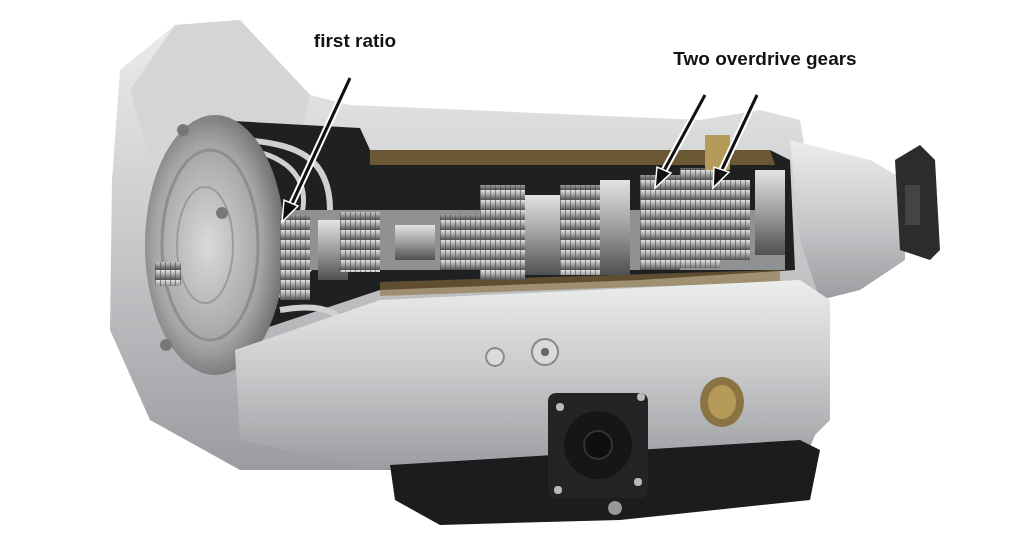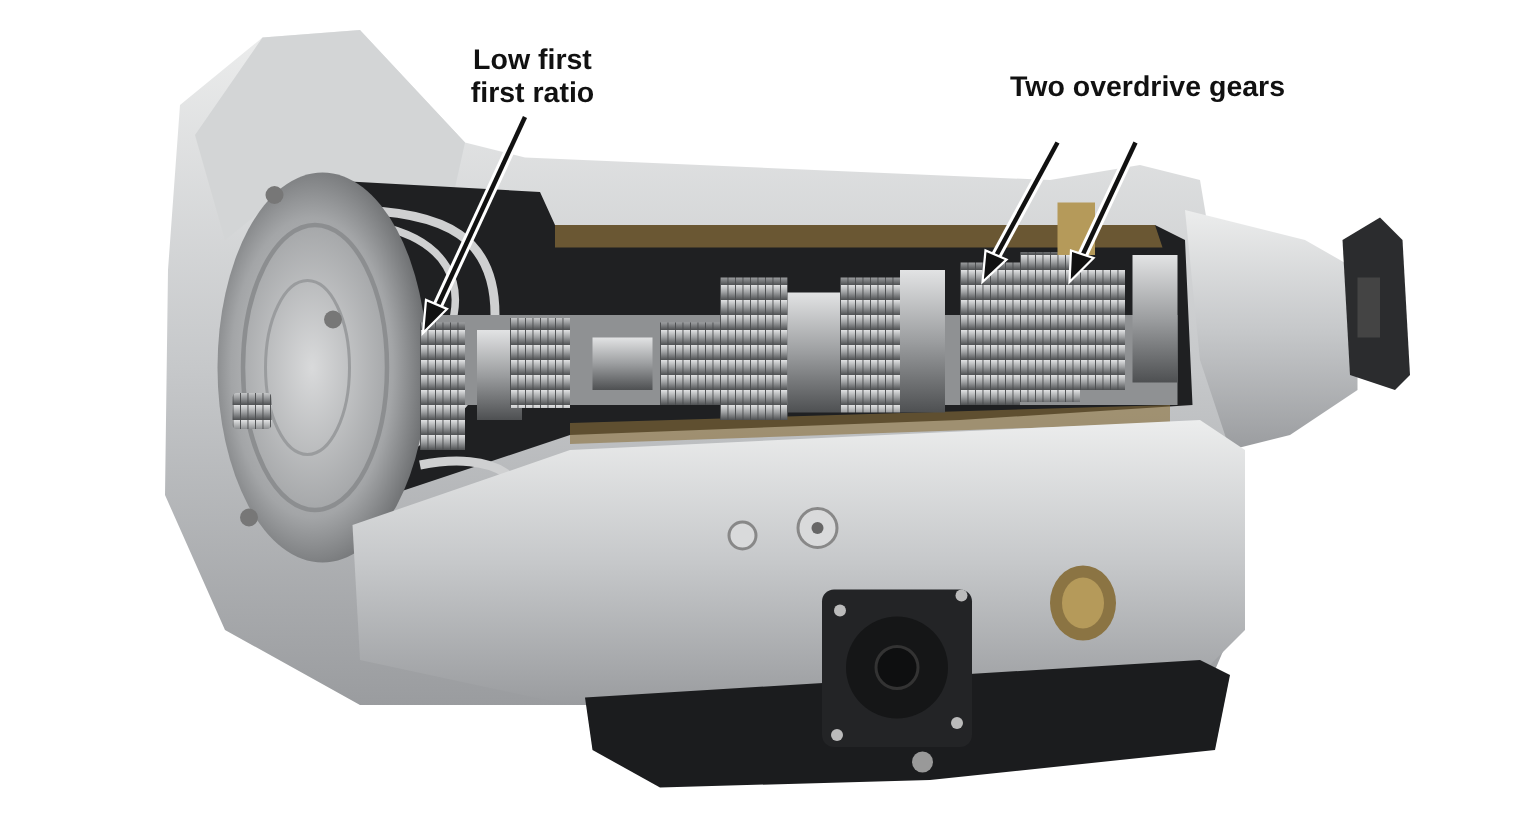--- a/index.html
+++ b/index.html
@@ -116,19 +116,18 @@
       <polygon points="655,188 657,167 671,173" fill="#111" stroke="#fff" stroke-width="1.5"></polygon>
     </g>
     <g>
       <line x1="757" y1="95" x2="718" y2="178" stroke="#ffffff" stroke-width="7"></line>
       <line x1="757" y1="95" x2="718" y2="178" stroke="#111" stroke-width="3"></line>
       <polygon points="713,188 714,167 729,172" fill="#111" stroke="#fff" stroke-width="1.5"></polygon>
     </g>
   </svg>
 
   <div class="label" id="lbl-low">
-    <div>Low first</div>
     <div>first ratio</div>
   </div>
   <div class="label" id="lbl-od">
     <div>Two overdrive gears</div>
   </div>
 </div>
 
 </body></html>

